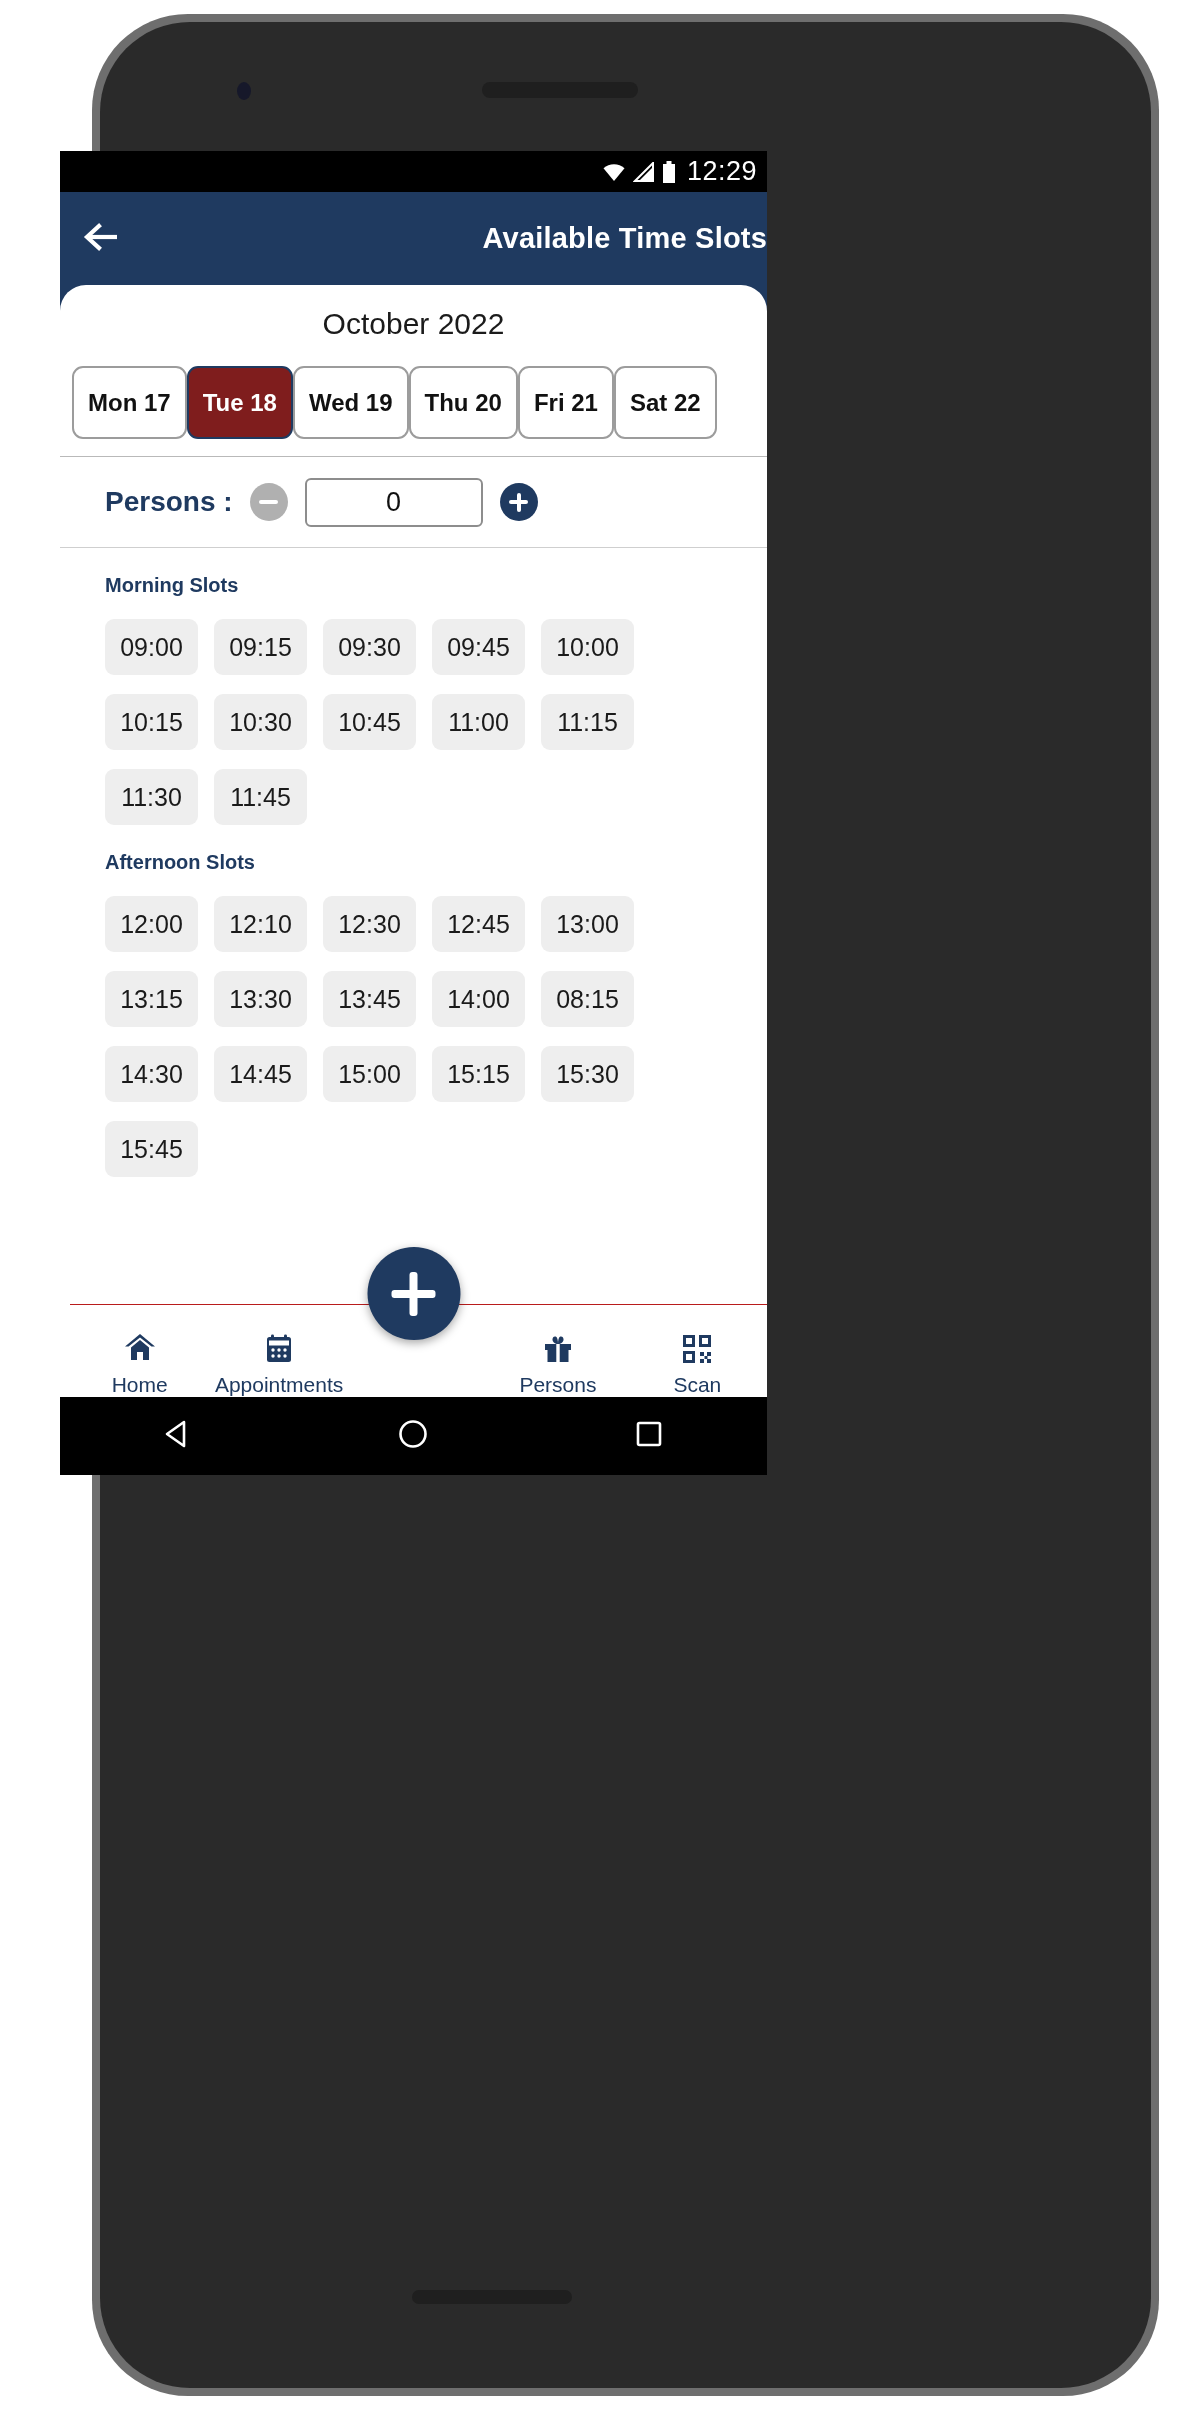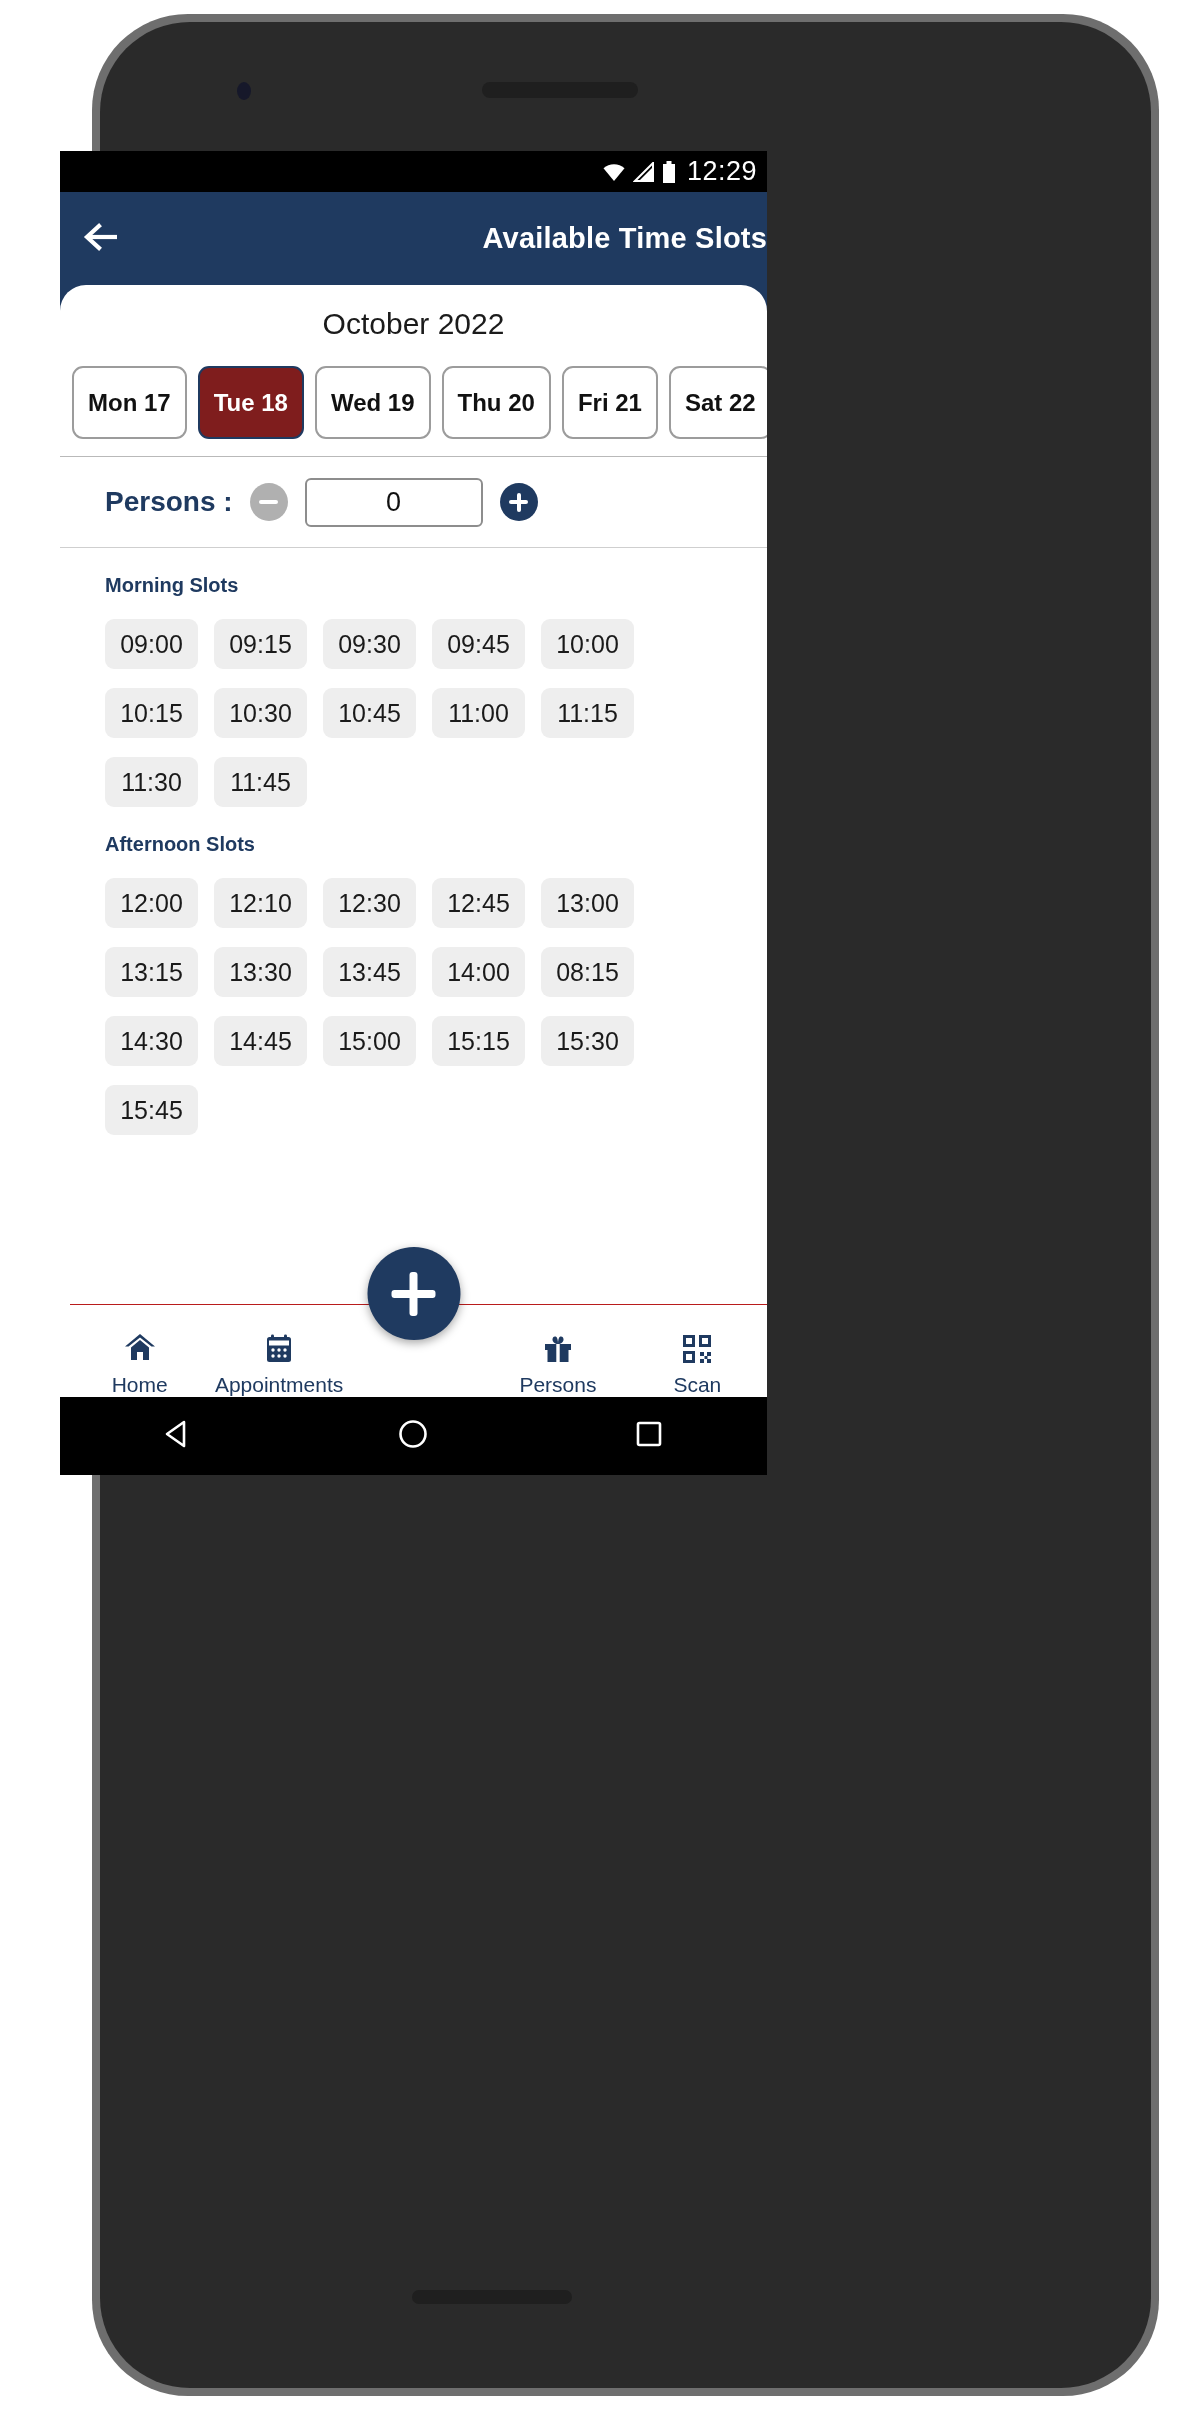--- a/index.html
+++ b/index.html
@@ -128,21 +128,20 @@
     padding-bottom: 17px;
   }
   .cal-month {
     text-align: center;
     font-size: 30px;
     color: #1b1b1b;
     margin-bottom: 25px;
   }
   .day-strip {
     display: flex;
-    gap: 11px;
     padding-left: 12px;
     overflow: hidden;
   }
   .day-chip {
     flex: 0 0 auto;
     min-width: 88px;
     height: 73px;
     border: 2px solid #9c9c9c;
     border-radius: 11px;
     display: flex;
@@ -217,21 +216,21 @@
   }
   .slot-grid {
     display: flex;
     flex-wrap: wrap;
     gap: 19px 16px;
     padding: 0 45px 0 45px;
   }
   .slot-chip {
     background: #eeeeee;
     border-radius: 9px;
-    height: 50px;
+    height: 56px;
     min-width: 93px;
     display: flex;
     align-items: center;
     justify-content: center;
     font-size: 25px;
     color: #1a1a1a;
     padding: 0 10px;
   }
 
   

